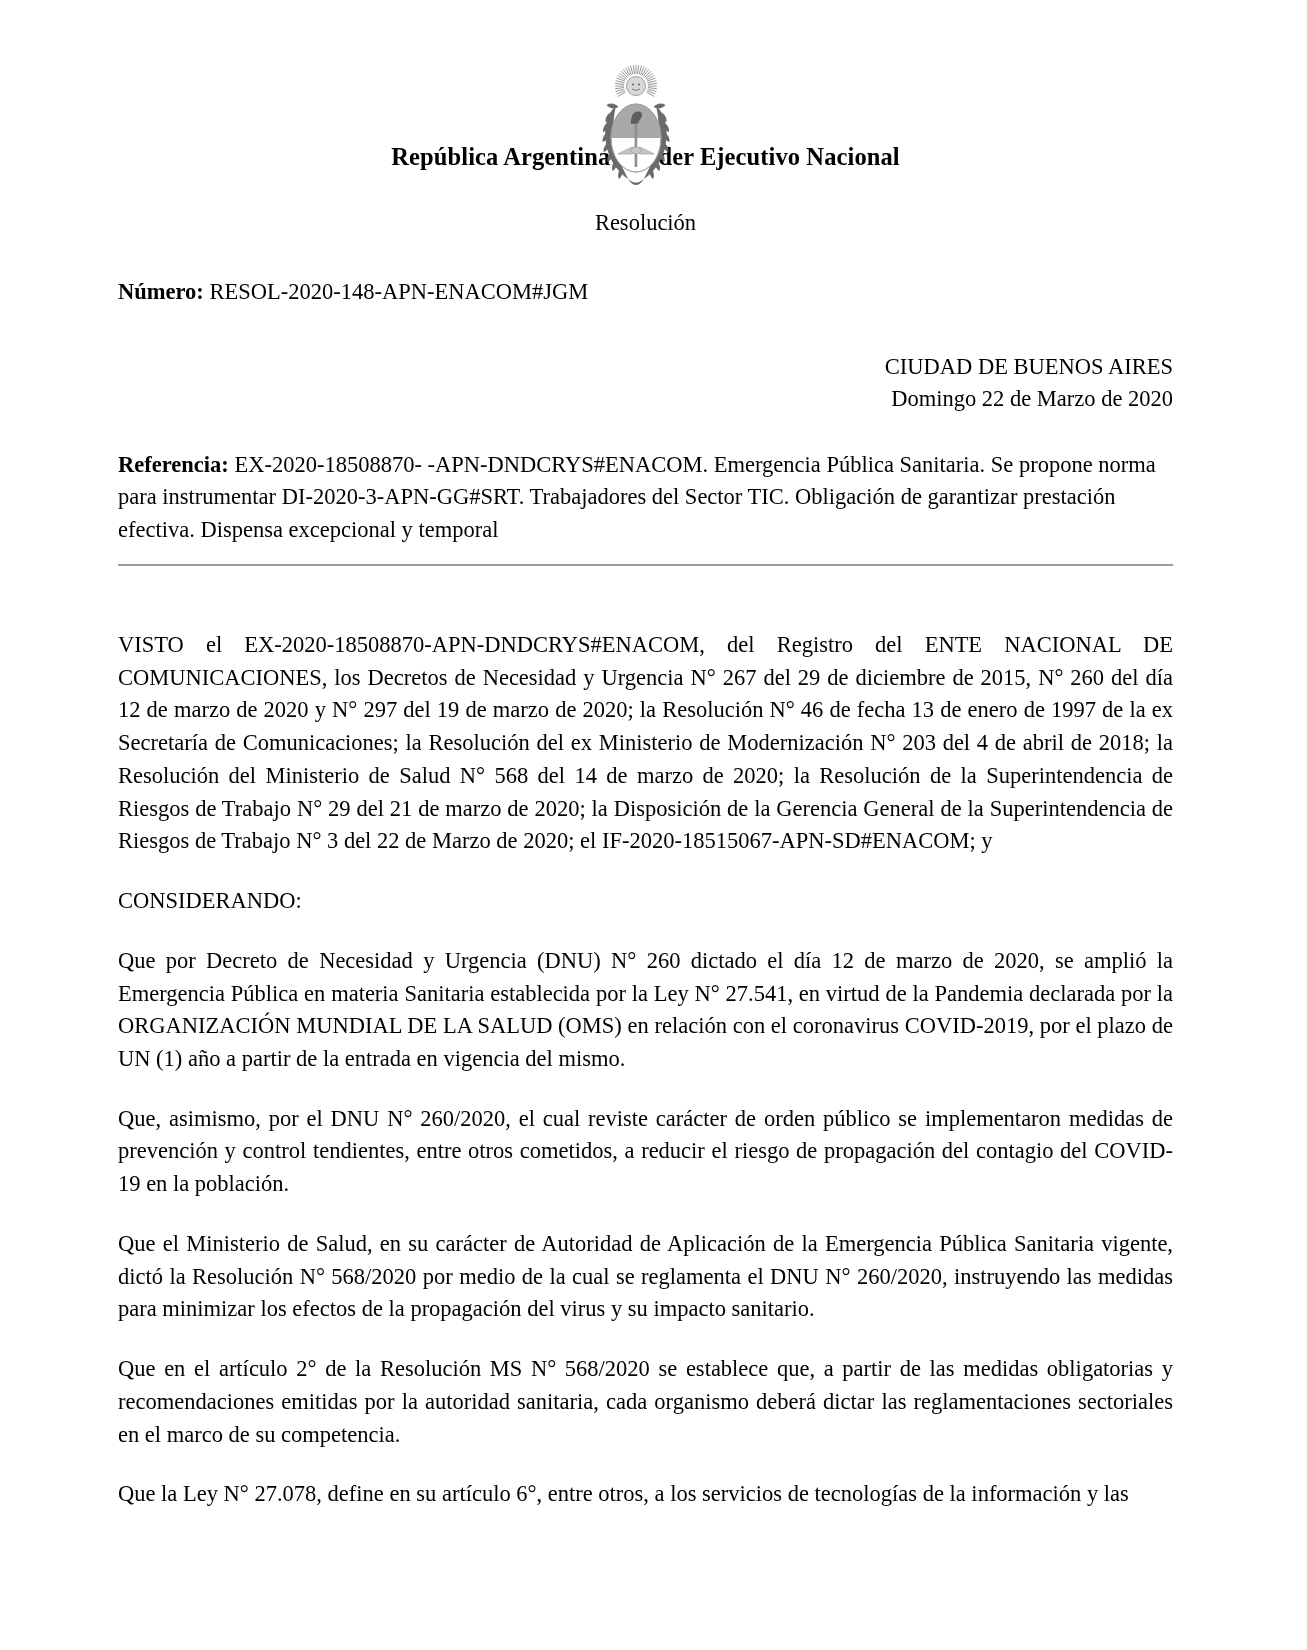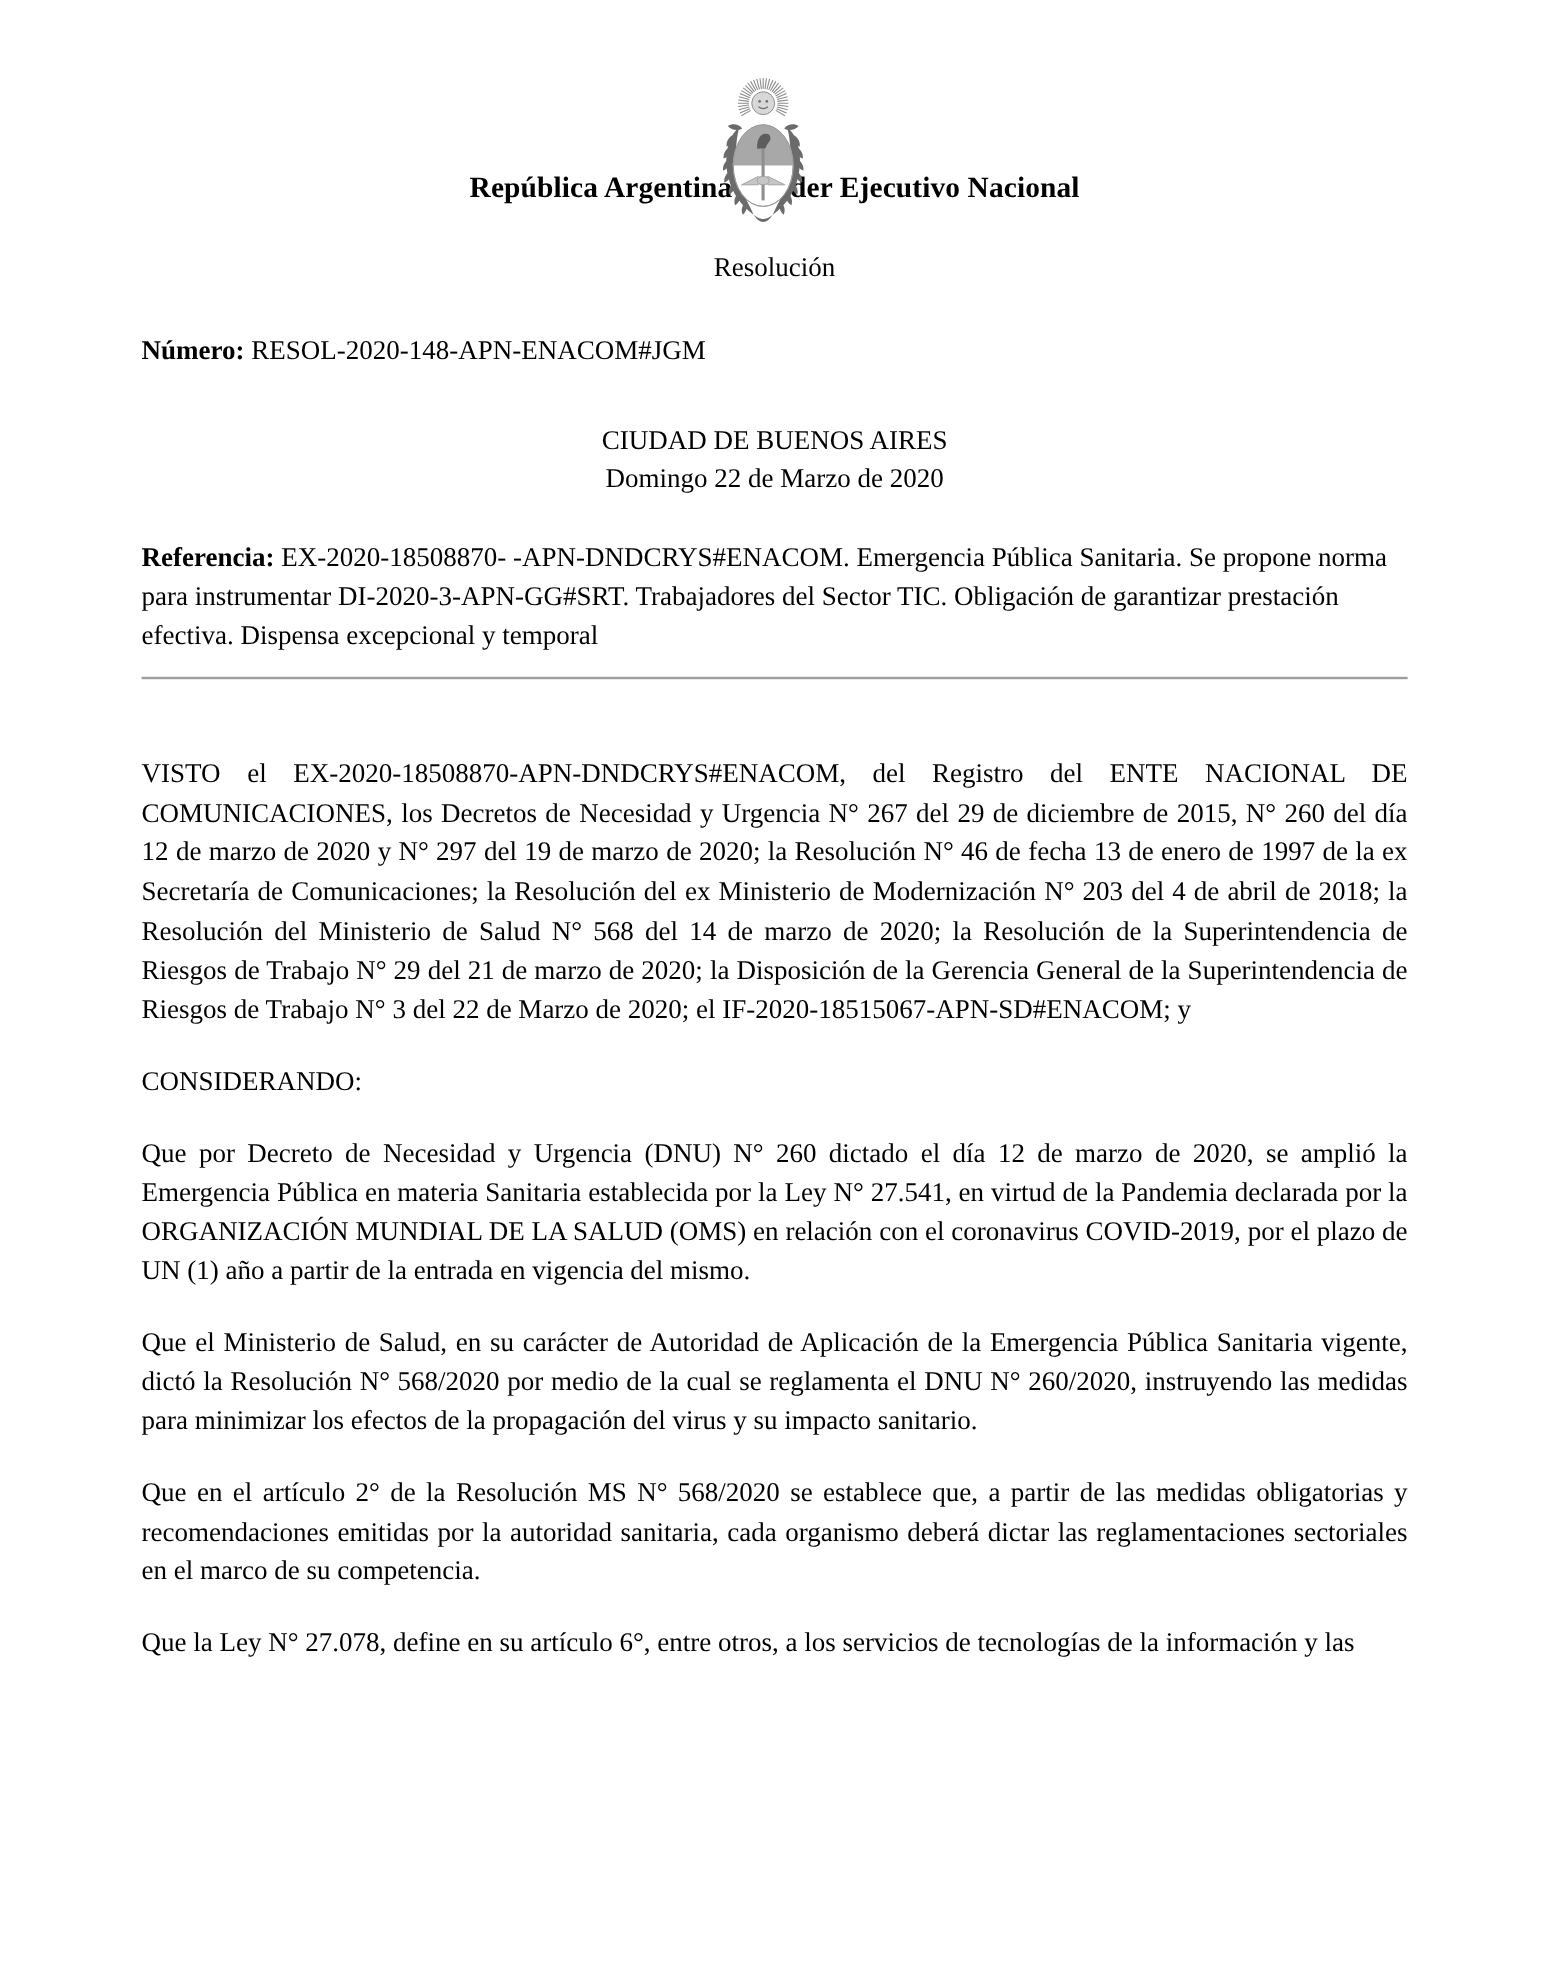--- a/index.html
+++ b/index.html
@@ -69,21 +69,21 @@
 
   .numero-line {
     font-size: 22.5px;
     margin-top: 43px;
   }
   .numero-line .label {
     font-weight: bold;
   }
 
   .place-block {
-    text-align: center;
+    text-align: right;
     font-size: 22.5px;
     margin-top: 46px;
     line-height: 1.42;
   }
 
   .referencia {
     font-size: 22.5px;
     margin-top: 34px;
     line-height: 1.44;
     text-align: left;
@@ -230,19 +230,20 @@
     <div class="referencia">
       <span class="label">Referencia:</span><span> EX-2020-18508870- -APN-DNDCRYS#ENACOM. Emergencia Pública Sanitaria. Se propone norma para instrumentar DI-2020-3-APN-GG#SRT. Trabajadores del Sector TIC. Obligación de garantizar prestación efectiva. Dispensa excepcional y temporal</span>
     </div>
 
     <hr class="divider">
 
     <div class="body-block">
       <p class="para">VISTO el EX-2020-18508870-APN-DNDCRYS#ENACOM, del Registro del ENTE NACIONAL DE COMUNICACIONES, los Decretos de Necesidad y Urgencia N° 267 del 29 de diciembre de 2015, N° 260 del día 12 de marzo de 2020 y N° 297 del 19 de marzo de 2020; la Resolución N° 46 de fecha 13 de enero de 1997 de la ex Secretaría de Comunicaciones; la Resolución del ex Ministerio de Modernización N° 203 del 4 de abril de 2018; la Resolución del Ministerio de Salud N° 568 del 14 de marzo de 2020; la Resolución de la Superintendencia de Riesgos de Trabajo N° 29 del 21 de marzo de 2020; la Disposición de la Gerencia General de la Superintendencia de Riesgos de Trabajo N° 3 del 22 de Marzo de 2020; el IF-2020-18515067-APN-SD#ENACOM; y</p>
       <p class="para plain">CONSIDERANDO:</p>
       <p class="para">Que por Decreto de Necesidad y Urgencia (DNU) N° 260 dictado el día 12 de marzo de 2020, se amplió la Emergencia Pública en materia Sanitaria establecida por la Ley N° 27.541, en virtud de la Pandemia declarada por la ORGANIZACIÓN MUNDIAL DE LA SALUD (OMS) en relación con el coronavirus COVID-2019, por el plazo de UN (1) año a partir de la entrada en vigencia del mismo.</p>
+      <p class="para">Que, asimismo, por el DNU N° 260/2020, el cual reviste carácter de orden público se implementaron medidas de prevención y control tendientes, entre otros cometidos, a reducir el riesgo de propagación del contagio del COVID-19 en la población.</p>
       <p class="para">Que el Ministerio de Salud, en su carácter de Autoridad de Aplicación de la Emergencia Pública Sanitaria vigente, dictó la Resolución N° 568/2020 por medio de la cual se reglamenta el DNU N° 260/2020, instruyendo las medidas para minimizar los efectos de la propagación del virus y su impacto sanitario.</p>
       <p class="para">Que en el artículo 2° de la Resolución MS N° 568/2020 se establece que, a partir de las medidas obligatorias y recomendaciones emitidas por la autoridad sanitaria, cada organismo deberá dictar las reglamentaciones sectoriales en el marco de su competencia.</p>
       <p class="para">Que la Ley N° 27.078, define en su artículo 6°, entre otros, a los servicios de tecnologías de la información y las</p>
     </div>
 
   </div>
 </div>
 
 </body></html>

